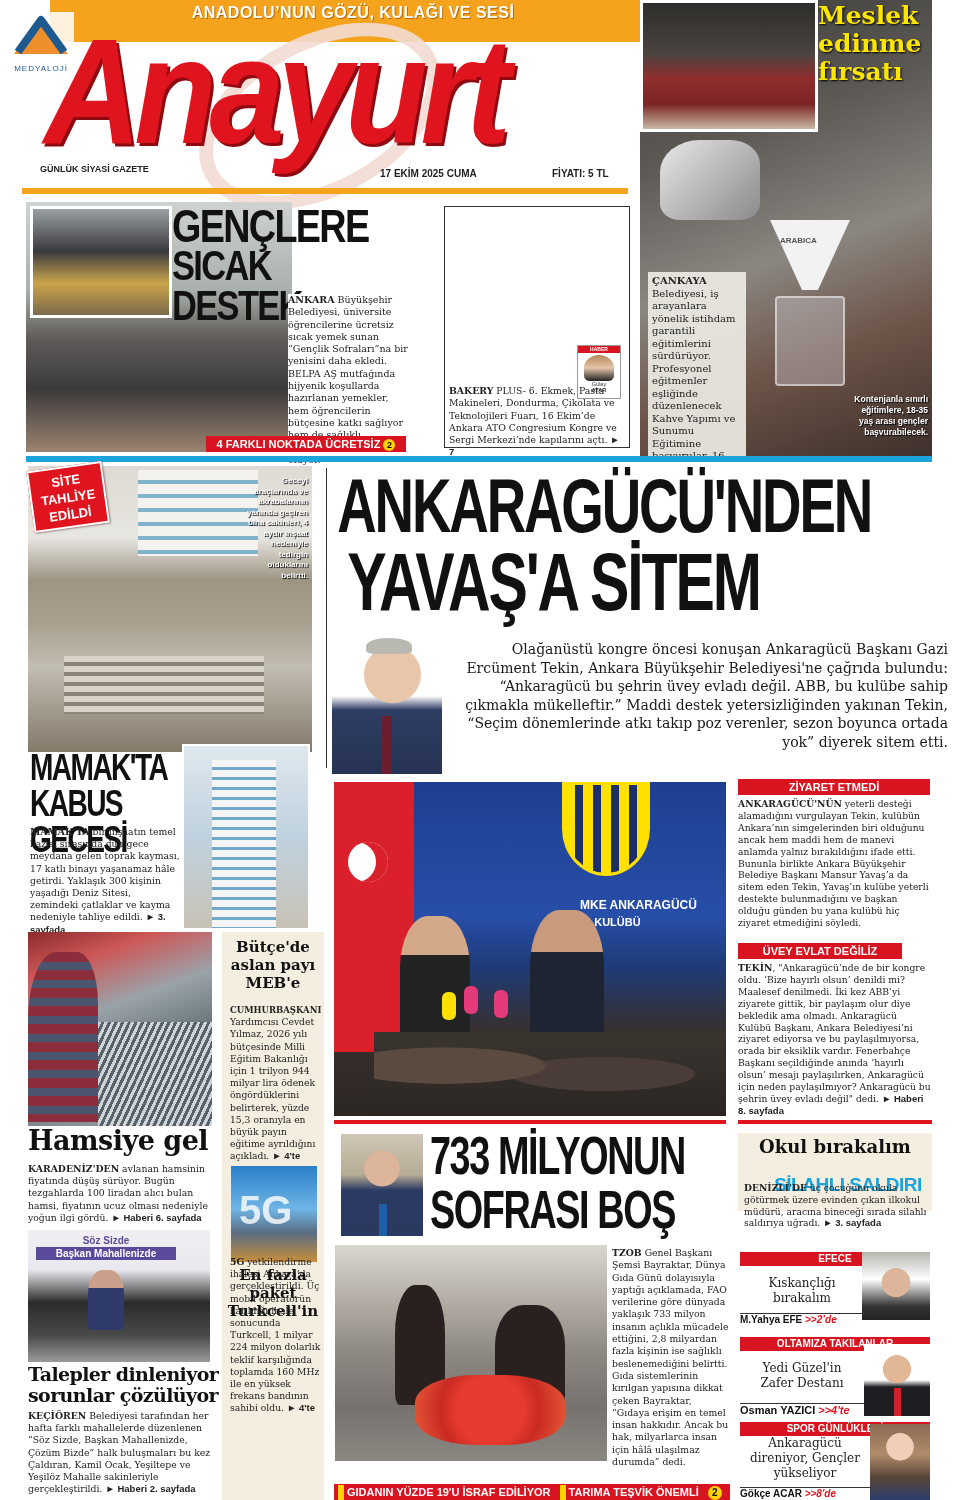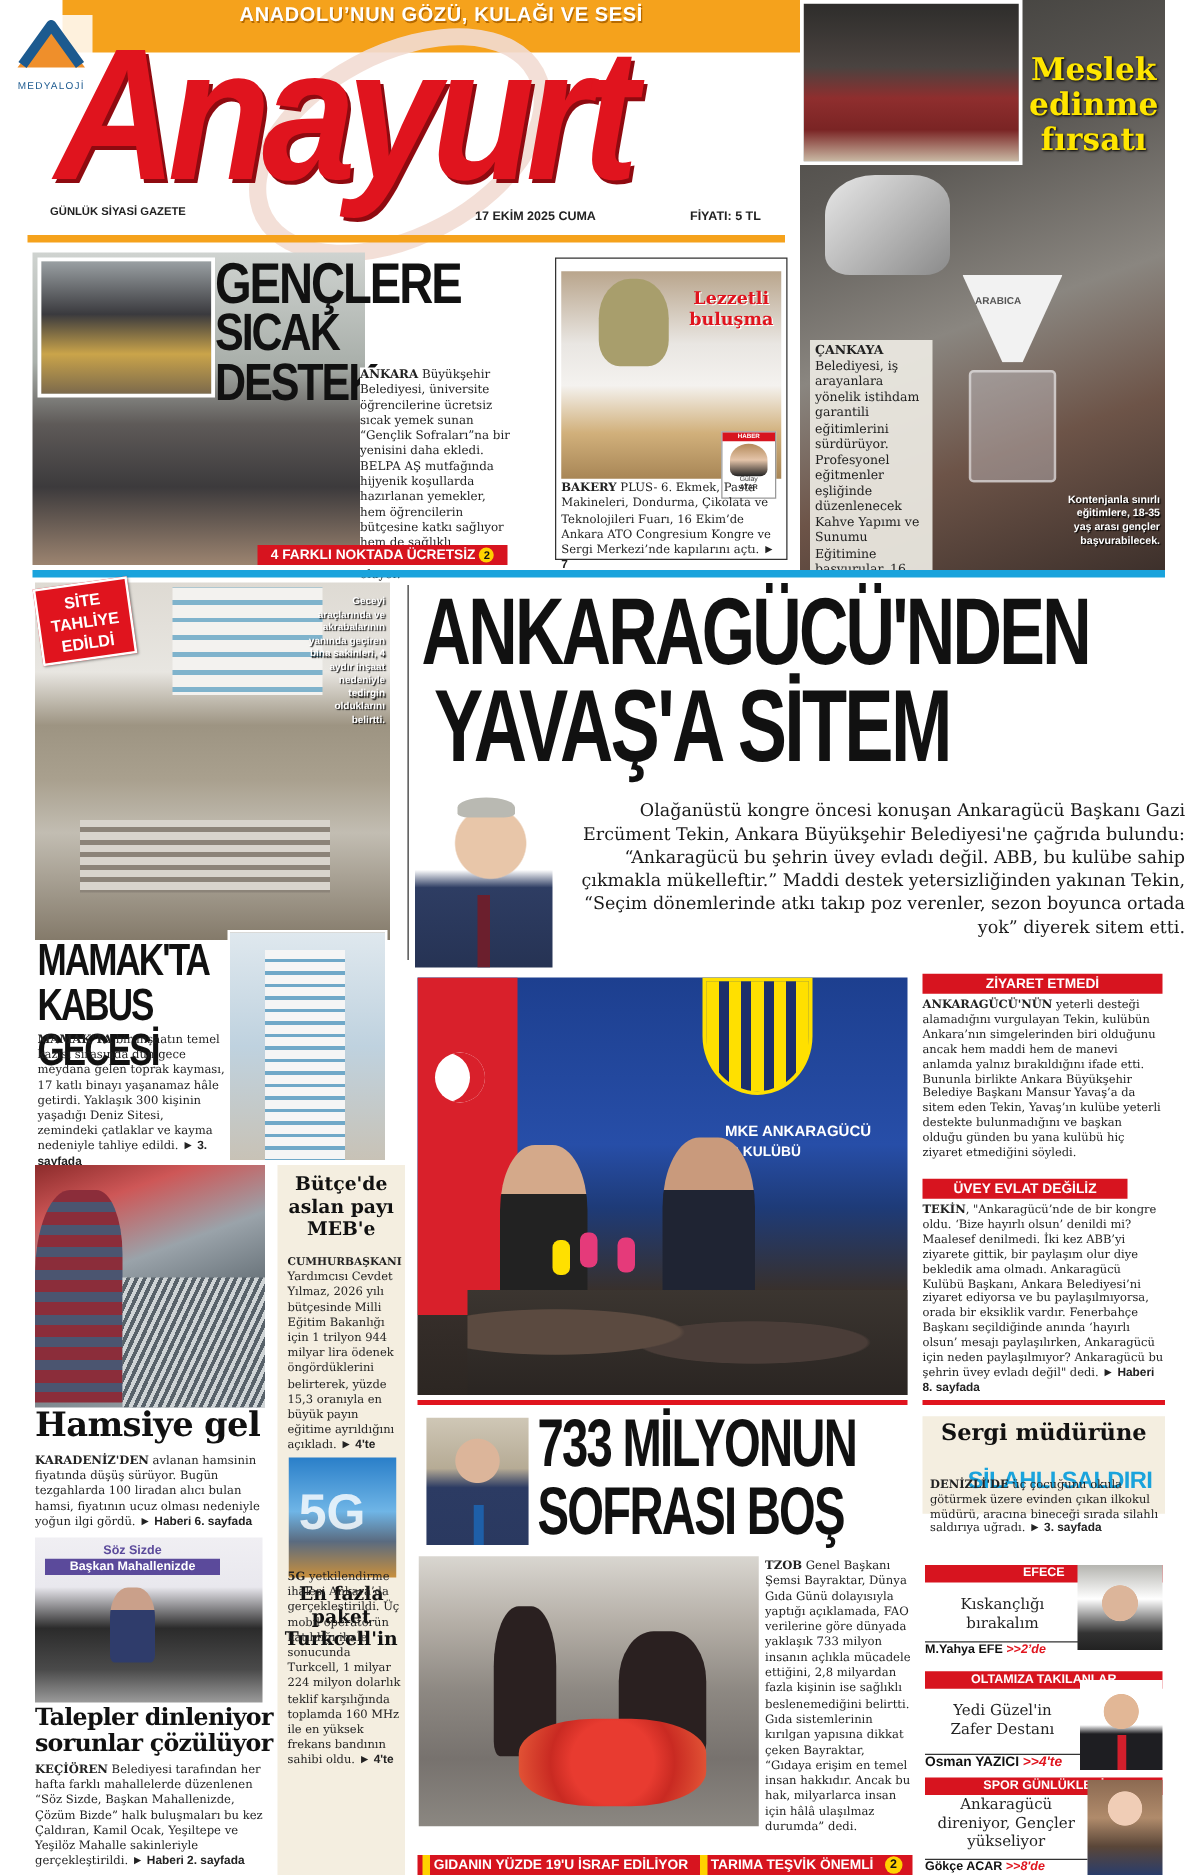--- a/index.html
+++ b/index.html
@@ -40,21 +40,21 @@
 
 <div class="photo" style="left:640px;top:0;width:292px;height:456px;background:linear-gradient(160deg,#3c3b38 0%,#5c5955 30%,#8a8680 55%,#6d5448 75%,#3d302b 100%);">
 
   <div class="abs" style="left:0;top:0;width:178px;height:132px;border:3px solid #fff;background:linear-gradient(180deg,#2e2d2b 0%,#4a4340 40%,#8f2e2e 60%,#7a2424 80%,#c9b9a4 100%);"></div>
 
   <div class="abs" style="left:20px;top:140px;width:100px;height:80px;border-radius:40% 30% 20% 20%;background:linear-gradient(135deg,#e8e8e8,#8a8a8a);"></div>
   <div class="abs" style="left:130px;top:220px;width:80px;height:70px;clip-path:polygon(0 0,100% 0,60% 100%,40% 100%);background:#f2f2f2;"></div>
   <div class="abs sans" style="left:140px;top:236px;font-size:8px;font-weight:700;color:#555;">ARABICA</div>
   <div class="abs" style="left:135px;top:296px;width:70px;height:90px;background:rgba(220,220,230,0.35);border:2px solid rgba(255,255,255,0.5);border-radius:4px;"></div>
 
-  <div class="abs" style="left:178px;top:2px;width:114px;text-align:center;font-family:'DejaVu Serif',serif;font-weight:700;font-size:25px;line-height:28px;color:#ffe600;text-shadow:1px 1px 2px #000;margin-top:40px;">
+  <div class="abs" style="left:178px;top:2px;width:114px;text-align:left;font-family:'DejaVu Serif',serif;font-weight:700;font-size:25px;line-height:28px;color:#ffe600;text-shadow:1px 1px 2px #000;">
     <div>Meslek</div>
     <div>edinme</div>
     <div>fırsatı</div>
   </div>
 
   <div class="abs body-text" style="left:8px;top:272px;width:98px;padding:3px 4px;background:rgba(236,233,226,0.93);font-size:10px;line-height:12.5px;">
     <b>ÇANKAYA</b><span> Belediyesi, iş arayanlara yönelik istihdam garantili eğitimlerini sürdürüyor. Profesyonel eğitmenler eşliğinde düzenlenecek Kahve Yapımı ve Sunumu Eğitimine başvurular, 16 -22 Ekim 2025 arasında yapılabilecek.</span>
     
   </div>
   <div class="abs sans" style="left:212px;top:394px;width:76px;font-size:8.5px;line-height:11px;font-weight:700;color:#fff;text-align:right;text-shadow:1px 1px 1px #000;">Kontenjanla sınırlı eğitimlere, 18-35 yaş arası gençler başvurabilecek.</div>
@@ -69,27 +69,20 @@
 </div>
 <div class="abs body-text" style="left:288px;top:294px;width:122px;background:#fff;font-size:9.5px;line-height:12.3px;">
   <b>ANKARA</b><span> Büyükşehir Belediyesi, üniversite öğrencilerine ücretsiz sıcak yemek sunan “Gençlik Sofraları”na bir yenisini daha ekledi. BELPA AŞ mutfağında hijyenik koşullarda hazırlanan yemekler, hem öğrencilerin bütçesine katkı sağlıyor hem de sağlıklı beslenmelerine destek oluyor.</span>
 </div>
 <div class="abs red-bar" style="left:206px;top:436px;width:200px;height:16px;font-size:11px;line-height:16px;">
   <span>4 FARKLI NOKTADA ÜCRETSİZ</span>
   <span class="circle-num" style="width:12px;height:12px;line-height:12px;font-size:9px;">2</span>
 </div>
 
 <div class="abs" style="left:444px;top:206px;width:186px;height:242px;border:1px solid #333;background:#fff;">
-  <div class="photo" style="left:4px;top:10px;width:176px;height:166px;background:linear-gradient(180deg,#b9a58c 0%,#e9e6e2 35%,#f4f2ef 55%,#d1b07b 78%,#a88656 100%);">
-    <div class="abs" style="left:30px;top:6px;width:56px;height:70px;border-radius:45% 45% 30% 30%;background:#a89e6c;"></div>
-    <div class="abs" style="left:96px;top:14px;width:80px;text-align:center;font-family:'DejaVu Serif',serif;font-weight:700;font-size:14px;line-height:17px;color:#e0141e;text-shadow:1px 1px 0 #fff;">
-      <div>Lezzetli</div>
-      <div>buluşma</div>
-    </div>
-  </div>
 
   <div class="abs" style="left:132px;top:138px;width:44px;height:54px;border:1px solid #999;background:#fff;">
     <div class="red-bar" style="font-size:5px;height:7px;line-height:7px;">HABER</div>
     <div style="margin:2px auto 0;width:30px;height:26px;border-radius:50% 50% 20% 20%;background:linear-gradient(180deg,#b48a5a 0%,#e4c4a9 50%,#222 100%);"></div>
     <div class="sans" style="font-size:5.5px;text-align:center;color:#333;">Gülay</div>
     <div class="sans" style="font-size:5.5px;font-weight:700;text-align:center;color:#333;">ATAR</div>
   </div>
   <div class="abs body-text" style="left:4px;top:178px;width:178px;font-size:9.3px;line-height:12.3px;">
     <b>BAKERY</b><span> PLUS- 6. Ekmek, Pasta Makineleri, Dondurma, Çikolata ve Teknolojileri Fuarı, 16 Ekim’de Ankara ATO Congresium Kongre ve Sergi Merkezi’nde kapılarını açtı.</span>
     <span class="ref">► 7</span>
@@ -220,21 +213,21 @@
 <div class="abs body-text" style="left:612px;top:1247px;width:118px;font-size:9.3px;line-height:12.3px;">
   <b>TZOB</b><span> Genel Başkanı Şemsi Bayraktar, Dünya Gıda Günü dolayısıyla yaptığı açıklamada, FAO verilerine göre dünyada yaklaşık 733 milyon insanın açlıkla mücadele ettiğini, 2,8 milyardan fazla kişinin ise sağlıklı beslenemediğini belirtti. Gıda sistemlerinin kırılgan yapısına dikkat çeken Bayraktar, “Gıdaya erişim en temel insan hakkıdır. Ancak bu hak, milyarlarca insan için hâlâ ulaşılmaz durumda” dedi.</span>
 </div>
 <div class="abs red-bar" style="left:334px;top:1484px;width:396px;height:16px;font-size:11px;line-height:16px;text-align:left;padding-left:4px;white-space:nowrap;">
   <span class="yellow-tick"></span><span>GIDANIN YÜZDE 19'U İSRAF EDİLİYOR</span>
   <span class="yellow-tick" style="margin-left:6px;"></span><span>TARIMA TEŞVİK ÖNEMLİ</span>
   <span class="circle-num" style="margin-left:6px;">2</span>
 </div>
 
 <div class="abs" style="left:738px;top:1133px;width:194px;height:78px;background:#f4eee0;"></div>
-<div class="abs" style="left:738px;top:1136px;width:194px;text-align:center;font-family:'DejaVu Serif',serif;font-weight:700;font-size:18px;line-height:22px;color:#111;">Sergi müdürüne</div>
+<div class="abs" style="left:738px;top:1136px;width:194px;text-align:center;font-family:'DejaVu Serif',serif;font-weight:700;font-size:18px;line-height:22px;color:#111;">Okul bırakalım</div>
 <div class="abs" style="left:738px;top:1158px;width:220px;text-align:center;font-family:'Liberation Sans',sans-serif;font-weight:700;font-size:19px;line-height:22px;color:#1aa3dc;letter-spacing:-0.5px;margin-top:16px;">SİLAHLI SALDIRI</div>
 <div class="abs body-text" style="left:744px;top:1182px;width:186px;font-size:9.2px;line-height:11.8px;">
   <b>DENİZLİ'DE</b><span> üç çocuğunu okula götürmek üzere evinden çıkan ilkokul müdürü, aracına bineceği sırada silahlı saldırıya uğradı.</span>
   <span class="ref">► 3. sayfada</span>
 </div>
 
 <div class="abs red-bar" style="left:740px;top:1252px;width:190px;height:14px;font-size:10px;line-height:14px;">EFECE</div>
 <div class="photo" style="left:862px;top:1252px;width:68px;height:68px;background:radial-gradient(circle at 50% 45%,#dcb59a 0 28%,transparent 29%),linear-gradient(180deg,#b5b5b0 0%,#fff 40%,#333 80%,#222 100%);"></div>
 <div class="abs" style="left:740px;top:1276px;width:124px;text-align:center;font-family:'DejaVu Serif',serif;font-size:12px;line-height:15px;color:#222;">
   <div>Kıskançlığı</div>

